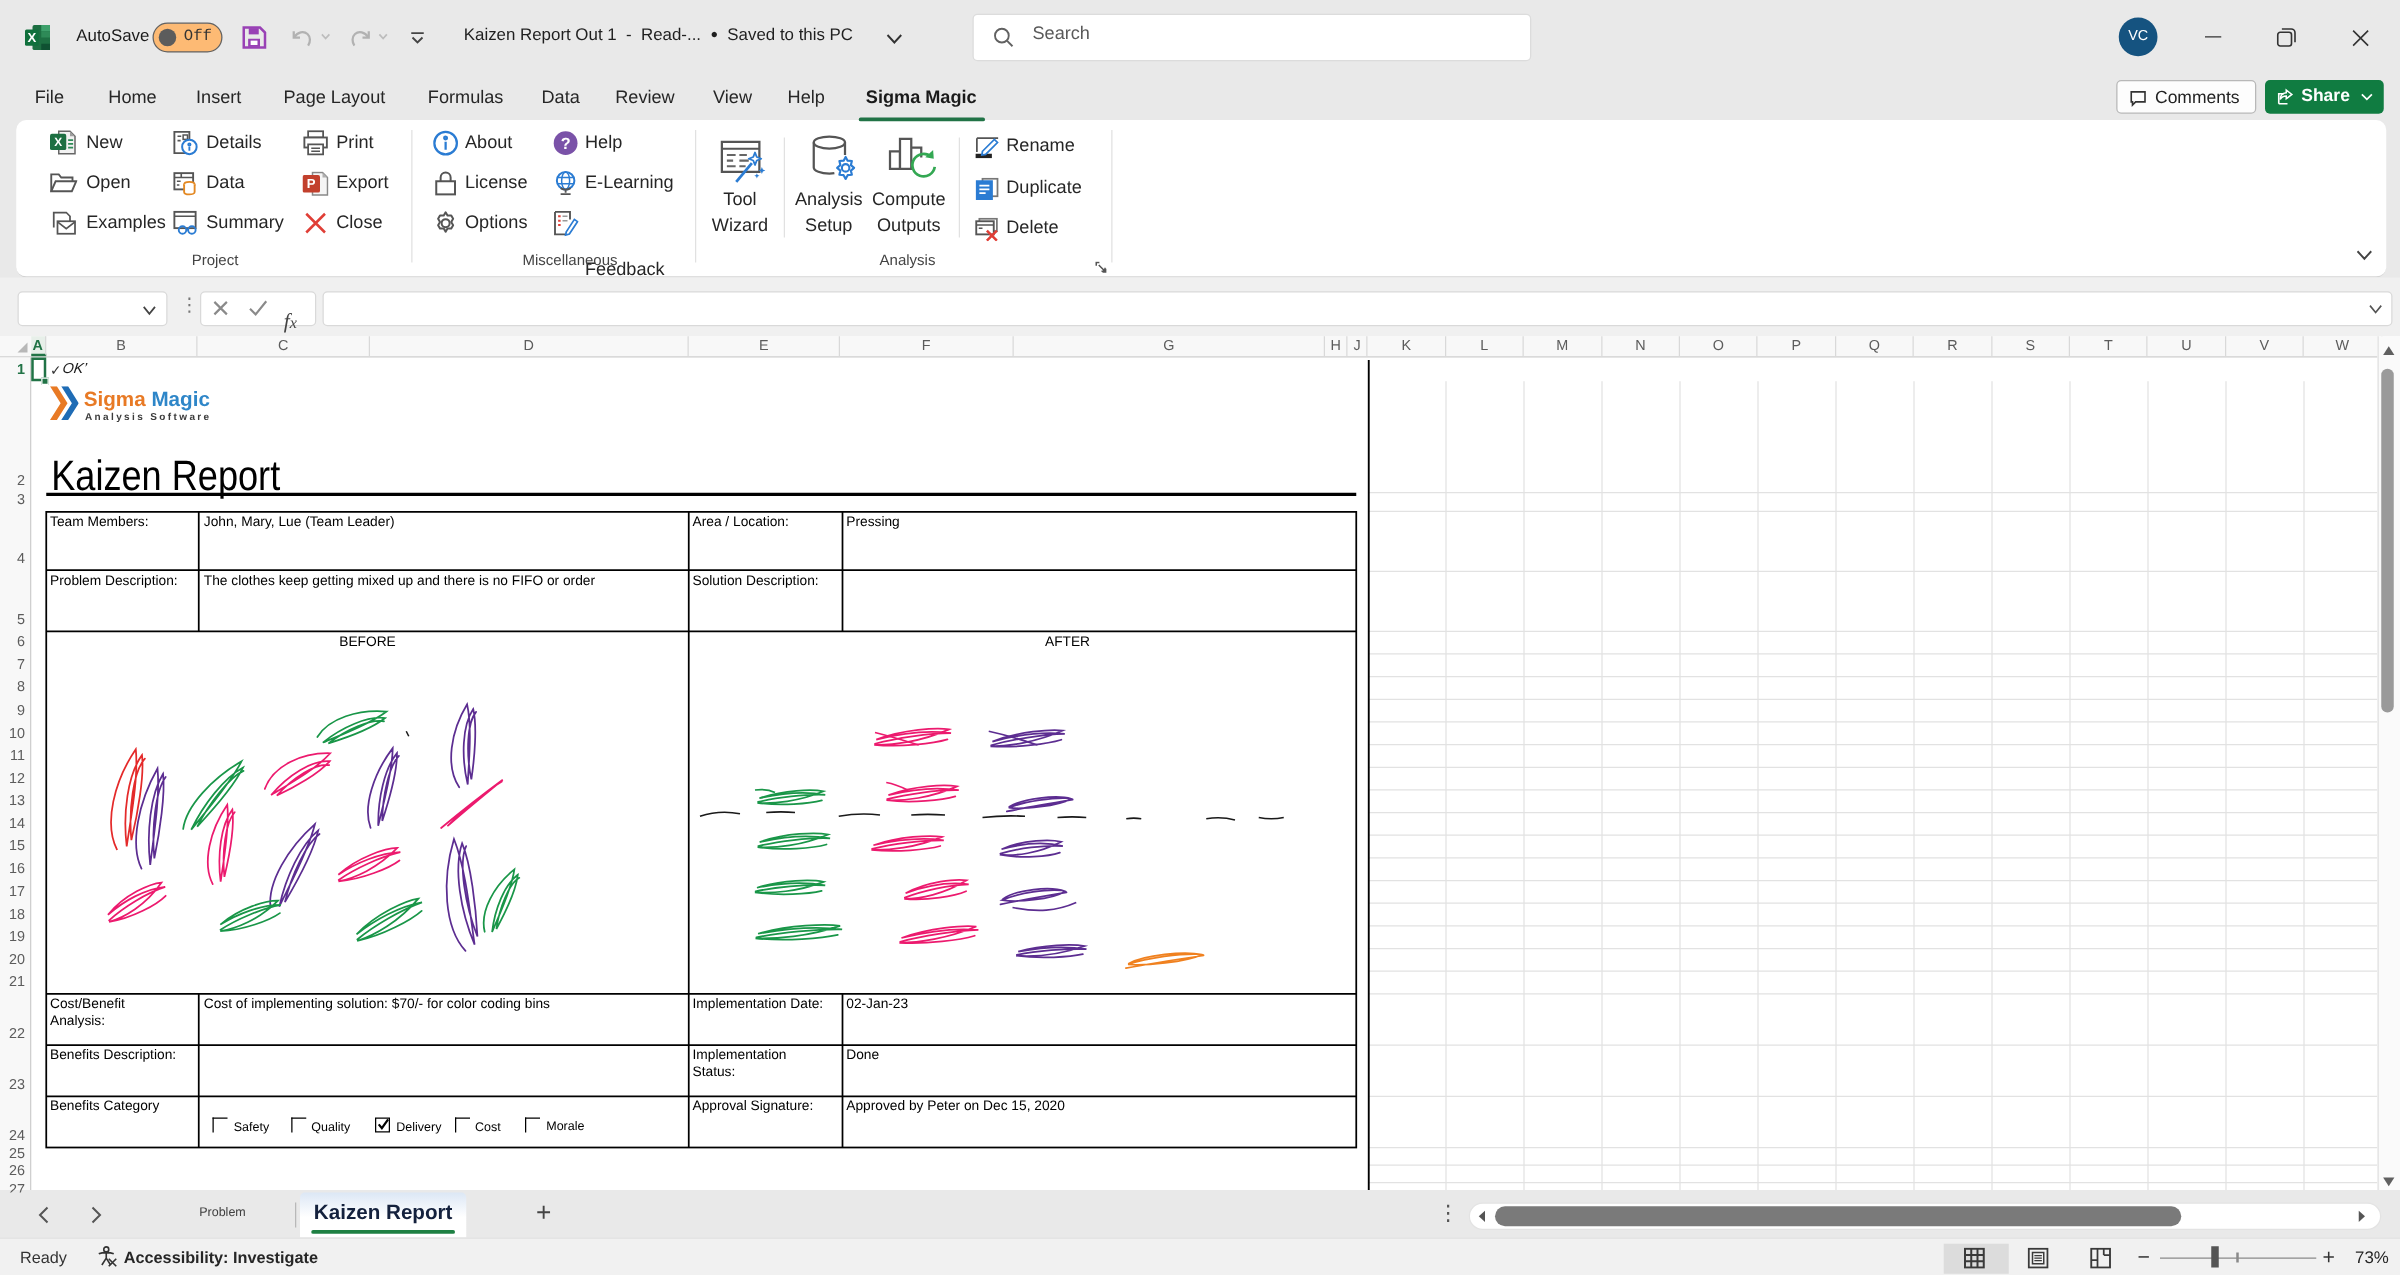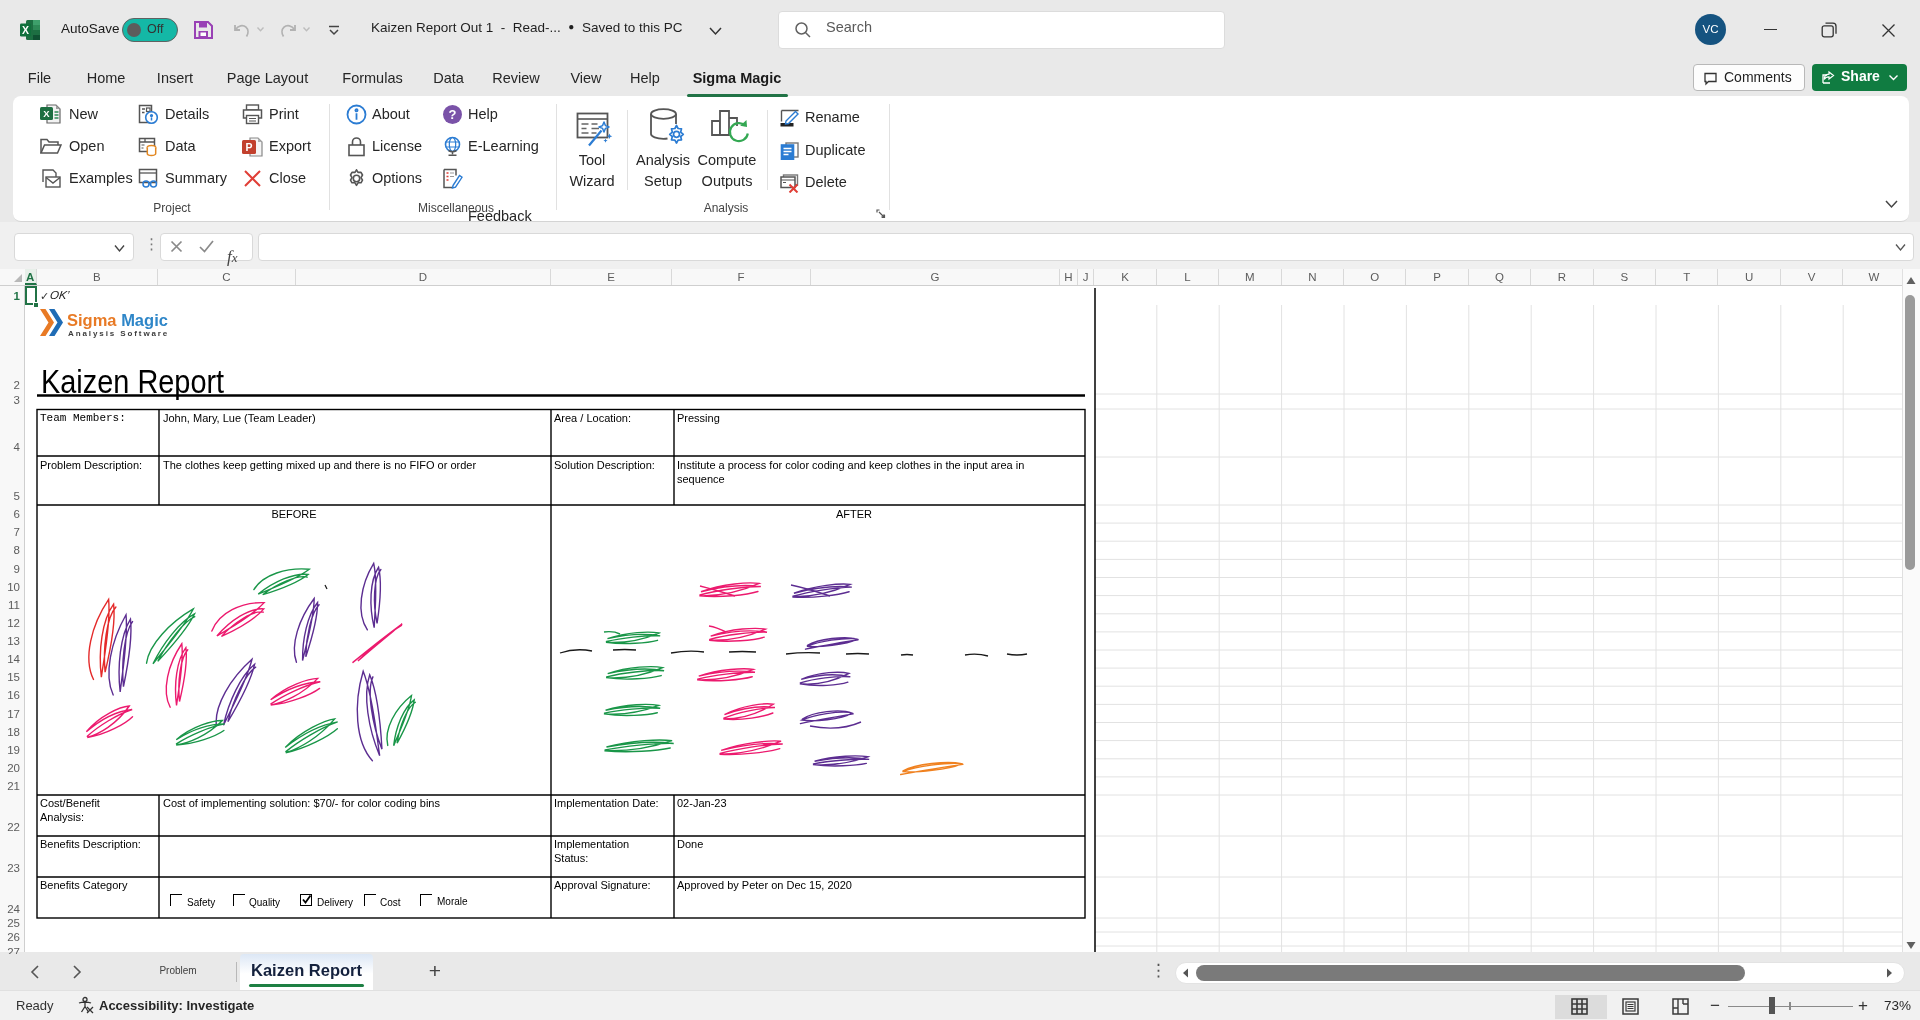--- a/index.html
+++ b/index.html
@@ -36,21 +36,21 @@
     <svg class="abs" style="left:20px;top:20px" width="20" height="20" viewBox="0 0 20 20">
       <rect x="6" y="0" width="14" height="20" rx="1.5" fill="#1d6f42"></rect>
       <rect x="13" y="0" width="7" height="5" fill="#3ea06b"></rect>
       <rect x="13" y="5" width="7" height="5" fill="#2e8a57"></rect>
       <rect x="13" y="15" width="7" height="5" fill="#0f5132"></rect>
       <rect x="0" y="3.5" width="11" height="13" rx="1.2" fill="#10703c"></rect>
       <text x="5.5" y="13.8" font-size="10.5" font-weight="bold" fill="#fff" text-anchor="middle" font-family="Liberation Sans">X</text>
     </svg>
     <div class="abs" style="left:61px;top:21px;font-size:13.5px;color:#1a1a1a;">AutoSave</div>
 
-    <div class="abs" style="left:122px;top:18px;width:56px;height:24px;border:1.5px solid #616161;border-radius:13px;background:#14b8a6;">
+    <div class="abs" style="left:122px;top:18px;width:56px;height:24px;border:1.5px solid #616161;border-radius:13px;background:#fdba74;font-family:Liberation Mono, monospace;">
       <div class="abs" style="left:4px;top:3.5px;width:14px;height:14px;border-radius:50%;background:#5c5c5c;"></div>
       <div class="abs" style="left:24px;top:2.5px;font-size:12.5px;color:#333;">Off</div>
     </div>
 
     <svg class="abs" style="left:193px;top:20px" width="21" height="20" viewBox="0 0 21 20">
       <path d="M2 2 h13 l4 4 v12 h-17 z" fill="none" stroke="#9941b5" stroke-width="2"></path>
       <rect x="6" y="2.5" width="8" height="5" fill="#9941b5"></rect>
       <rect x="5.5" y="11" width="9.5" height="6.5" fill="#9941b5"></rect>
       <rect x="7.5" y="12.5" width="5.5" height="3.5" fill="#fff"></rect>
     </svg>
@@ -483,28 +483,27 @@
 
     <svg class="abs" style="left:40px;top:40px" width="23" height="27" viewBox="0 0 23 27">
       <path d="M0 0 h5.5 L14 13.5 L5.5 27 H0 L8.5 13.5 z" fill="#e87a25"></path>
       <path d="M9 0 h5.5 L23 13.5 L14.5 27 H9 L17.5 13.5 z" fill="#1f6cb5"></path>
     </svg>
     <div class="abs" style="left:67px;top:42px;font-size:16.5px;font-weight:bold;"><span style="color:#e87a25">Sigma</span> <span style="color:#2e86c8">Magic</span></div>
     <div class="abs" style="left:68px;top:60px;font-size:8px;font-weight:bold;color:#3c3c3c;letter-spacing:1.9px;">Analysis Software</div>
 
     <div class="abs" style="left:41px;top:93px;font-size:34px;color:#000;transform:scaleX(0.85);transform-origin:0 0;">Kaizen Report</div>
 
-    <div class="cellt" style="left:40px;top:143px;font-family:Liberation Mono, monospace;">Team Members:</div>
+    <div class="cellt" style="left:40px;top:143px;">Team Members:</div>
     <div class="cellt" style="left:163px;top:143px;">John, Mary, Lue (Team Leader)</div>
     <div class="cellt" style="left:554px;top:143px;">Area / Location:</div>
     <div class="cellt" style="left:677px;top:143px;">Pressing</div>
     <div class="cellt" style="left:40px;top:190px;">Problem Description:</div>
     <div class="cellt" style="left:163px;top:190px;">The clothes keep getting mixed up and there is no FIFO or order</div>
     <div class="cellt" style="left:554px;top:190px;">Solution Description:</div>
-    <div class="cellt" style="left:677px;top:190px;width:392px;">Institute a process for color coding and keep clothes in the input area in sequence</div>
     <div class="cellt" style="left:37px;top:239px;width:514px;text-align:center;">BEFORE</div>
     <div class="cellt" style="left:551px;top:239px;width:534px;text-align:center;margin-left:36px;">AFTER</div>
     <div class="cellt" style="left:40px;top:528px;width:80px;">Cost/Benefit Analysis:</div>
     <div class="cellt" style="left:163px;top:528px;">Cost of implementing solution: $70/- for color coding bins</div>
     <div class="cellt" style="left:554px;top:528px;">Implementation Date:</div>
     <div class="cellt" style="left:677px;top:528px;">02-Jan-23</div>
     <div class="cellt" style="left:40px;top:569px;">Benefits Description:</div>
     <div class="cellt" style="left:554px;top:569px;width:110px;">Implementation Status:</div>
     <div class="cellt" style="left:677px;top:569px;">Done</div>
     <div class="cellt" style="left:40px;top:610px;">Benefits Category</div>

